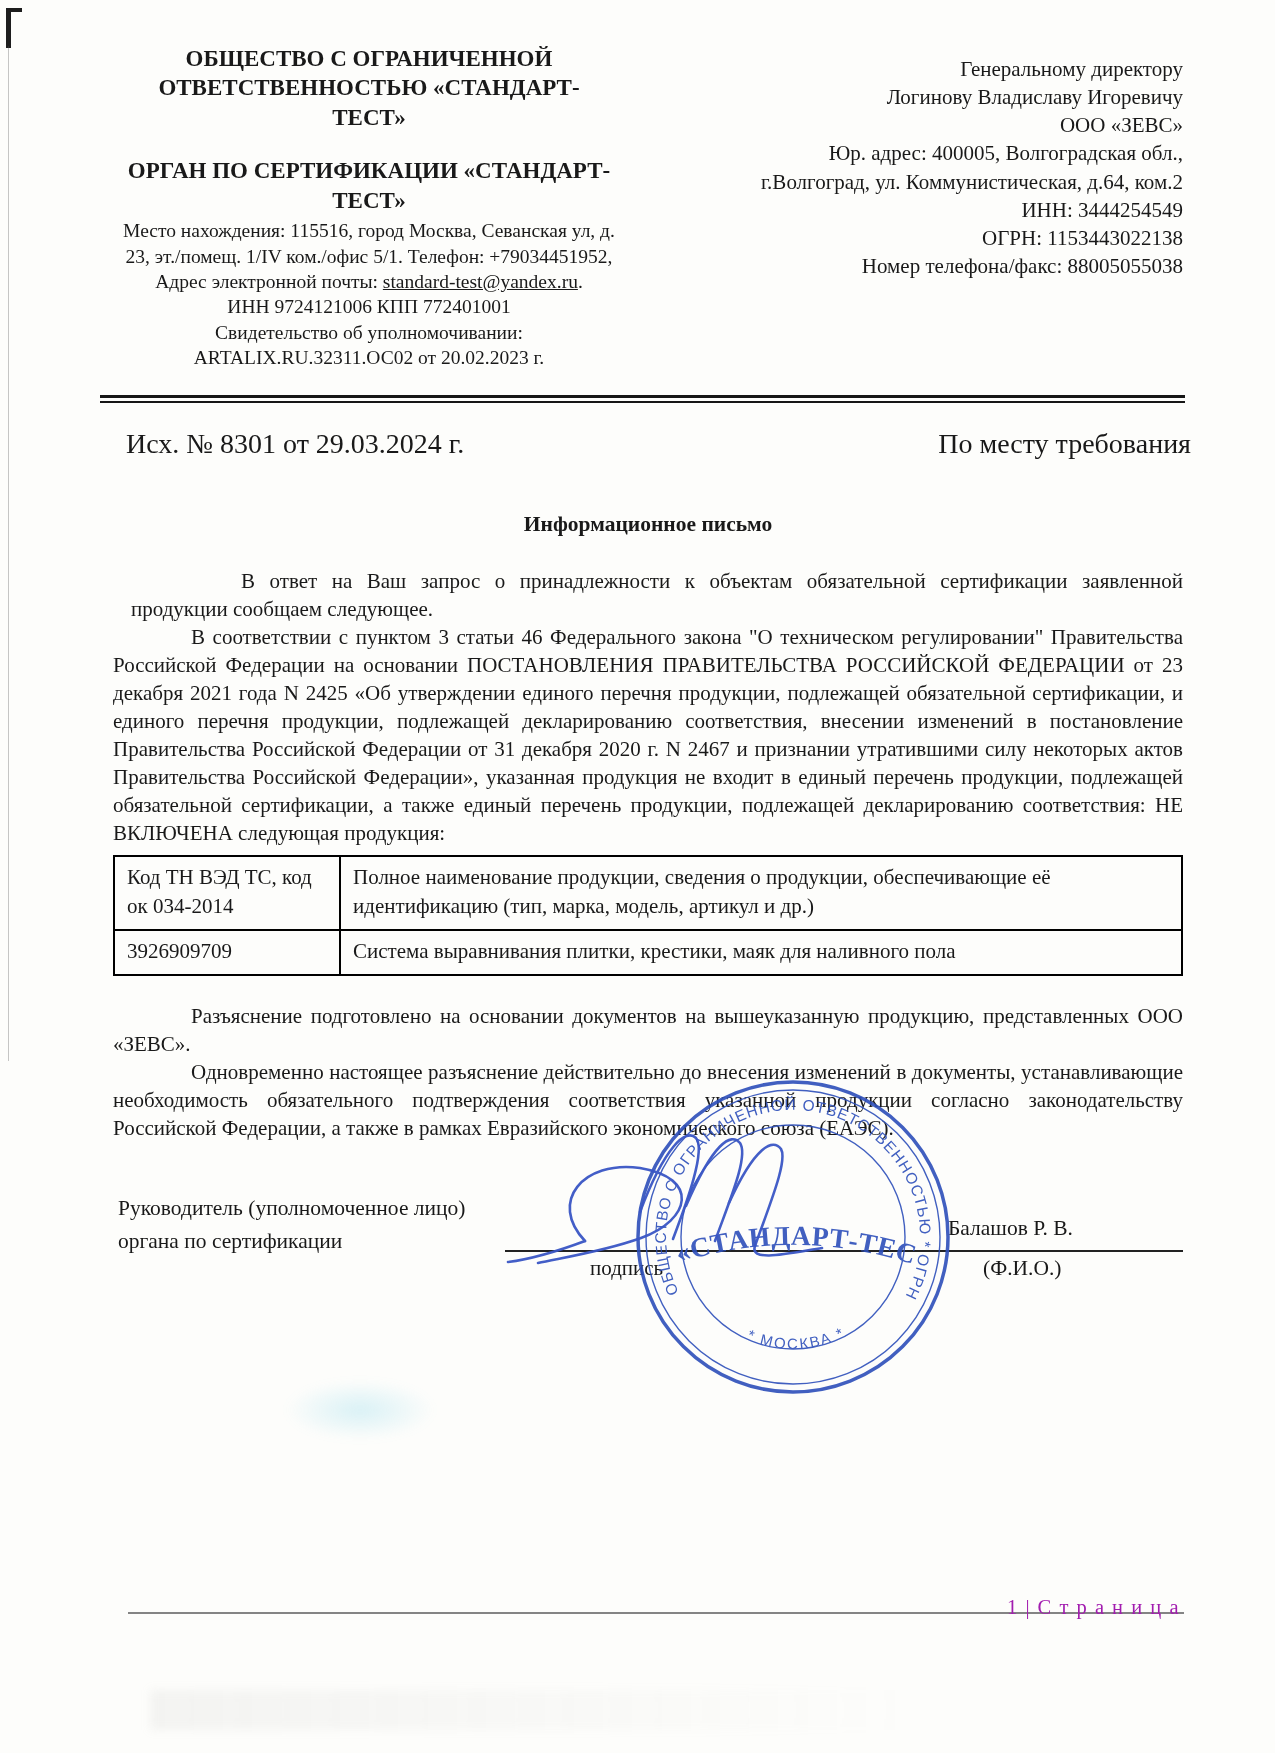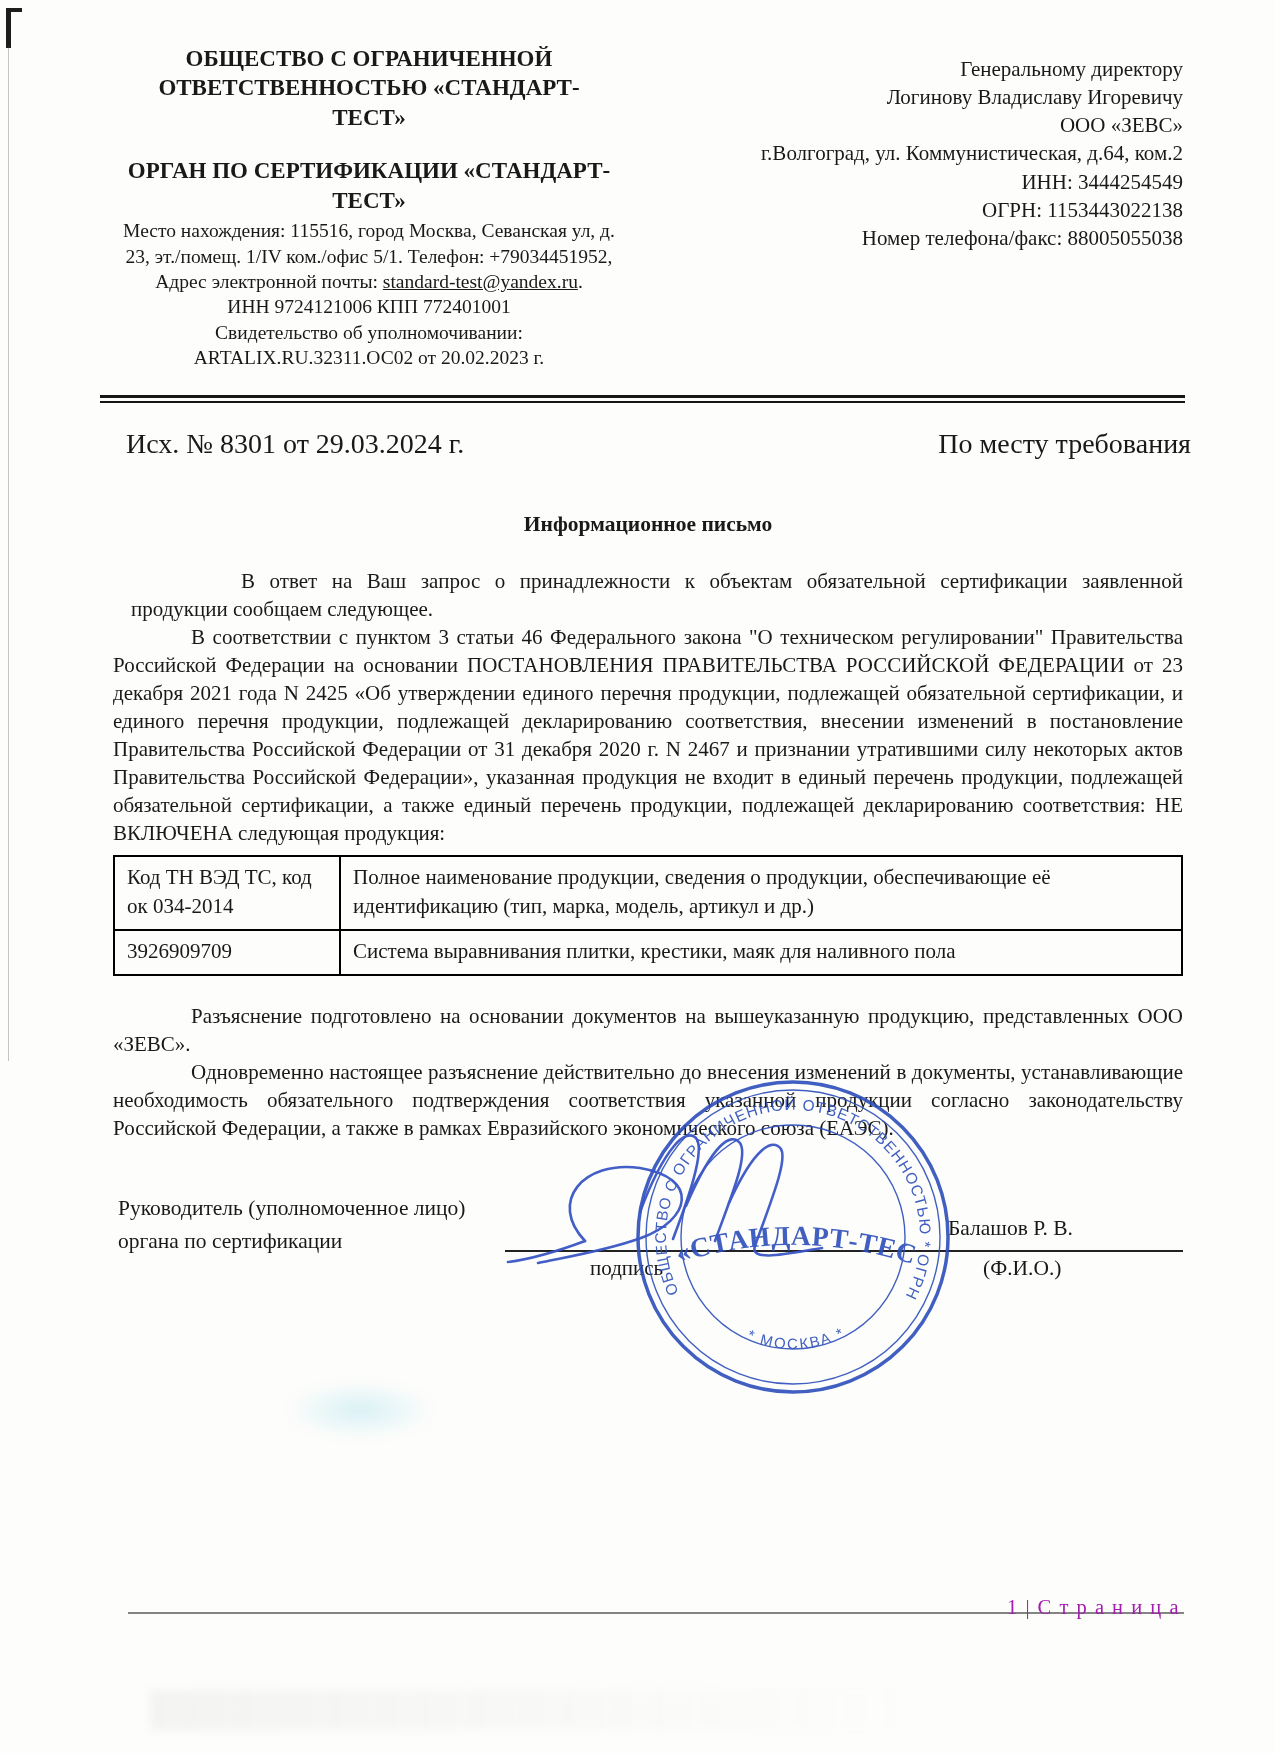--- a/index.html
+++ b/index.html
@@ -77,20 +77,21 @@
       <div>ИНН 9724121006 КПП 772401001</div>
       <div>Свидетельство об уполномочивании:</div>
       <div>ARTALIX.RU.32311.ОС02 от 20.02.2023 г.</div>
     </div>
   </div>
 
   <div class="lh-right">
     <div>Генеральному директору</div>
     <div>Логинову Владиславу Игоревичу</div>
     <div>ООО «ЗЕВС»</div>
+    <div>Юр. адрес: 400005, Волгоградская обл.,</div>
     <div>г.Волгоград, ул. Коммунистическая, д.64, ком.2</div>
     <div>ИНН: 3444254549</div>
     <div>ОГРН: 1153443022138</div>
     <div>Номер телефона/факс: 88005055038</div>
   </div>
 
   <div class="double-rule"></div>
 
   <div class="meta-row">
     <span>Исх. № 8301 от 29.03.2024 г.</span>

